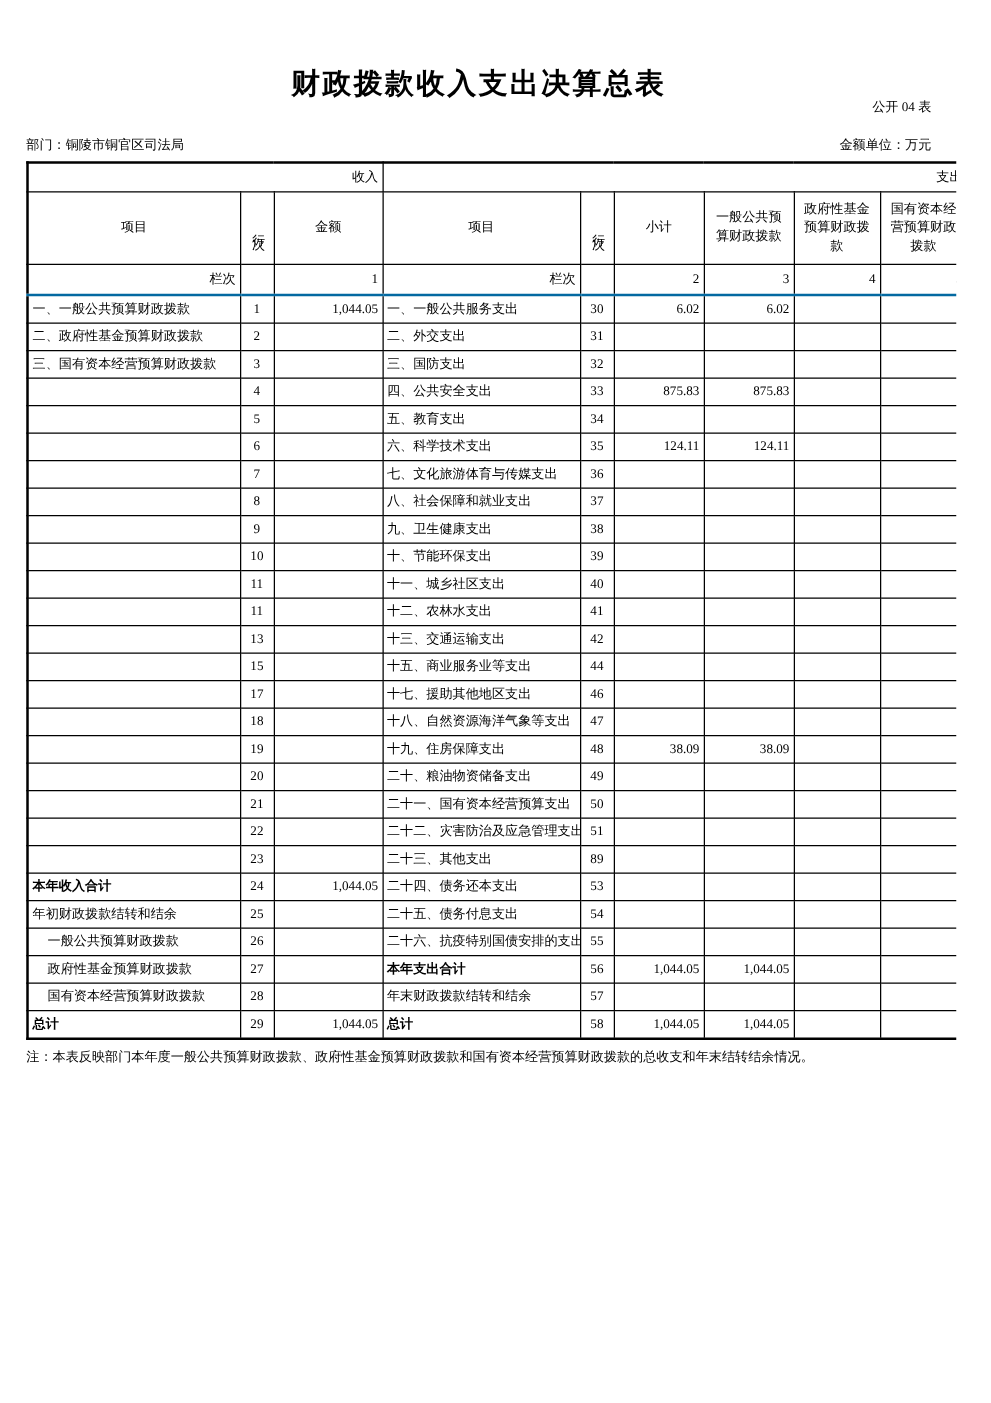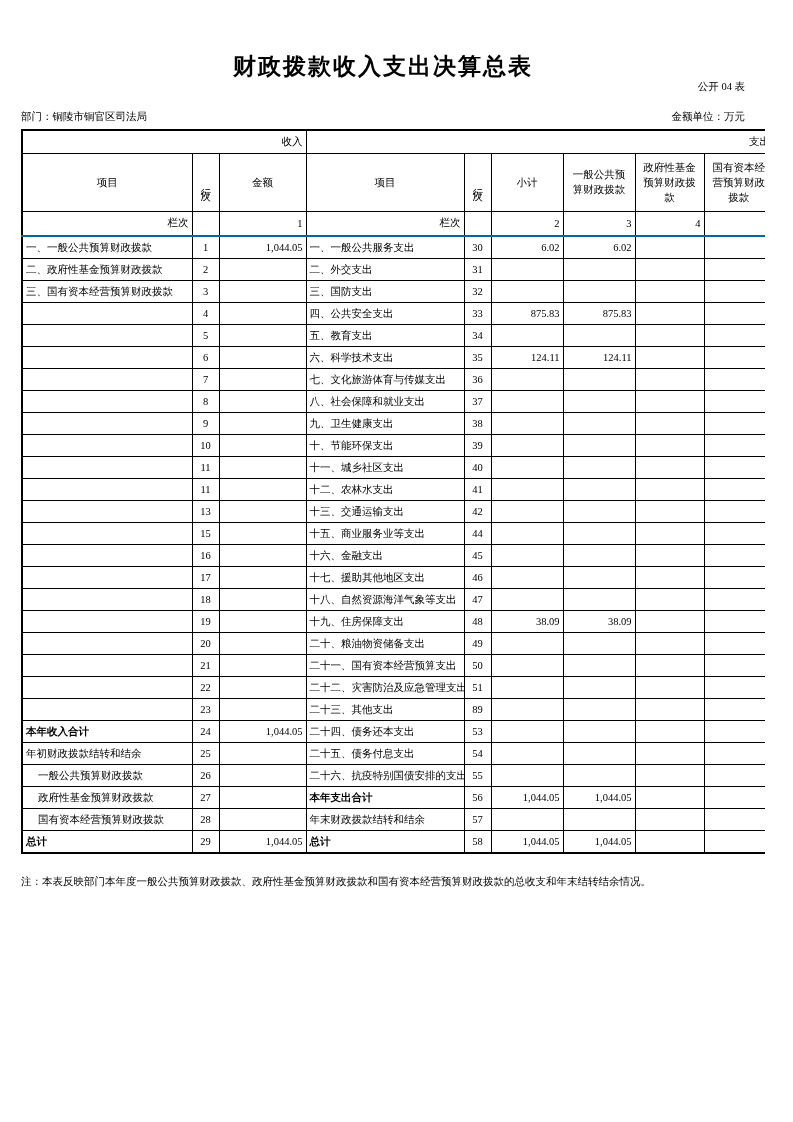--- a/index.html
+++ b/index.html
@@ -25,21 +25,21 @@
   thead tr.group th { height: 23px; text-align: right; }
   thead tr.heads th { height: 58px; text-align: center; line-height: 15px; padding: 0 7px; white-space: normal; }
   thead tr.index td { height: 25px; text-align: right; border-bottom: 2px solid #0369a1; }
   tbody td { height: 21.5px; line-height: 21px; white-space: nowrap; }
   td.item { text-align: left; }
   td.line { text-align: center; }
   td.num  { text-align: right; }
   td.bold-center { font-weight: 700; text-align: left; }
   td.indent { padding-left: 15px; }
   .vtext { writing-mode: vertical-rl; text-orientation: upright; letter-spacing: 3px; line-height: 1.1; }
-  .note { margin-top: 20px; font-size: 10.5px; line-height: 15px; }
+  .note { margin-top: 7px; font-size: 10.5px; line-height: 15px; }
 </style>
 </head>
 <body>
 
 <div class="page">
 
   <h1 class="title">财政拨款收入支出决算总表</h1>
 
   <div class="table-code">公开 04 表</div>
 
@@ -238,31 +238,20 @@
           <td class="num"></td>
           <td class="item">十五、商业服务业等支出</td>
           <td class="line">44</td>
           <td class="num"></td>
           <td class="num"></td>
           <td class="num"></td>
           <td class="num"></td>
         </tr>
         <tr>
           <td class="item"></td>
-          <td class="line">16</td>
-          <td class="num"></td>
-          <td class="item">十六、金融支出</td>
-          <td class="line">45</td>
-          <td class="num"></td>
-          <td class="num"></td>
-          <td class="num"></td>
-          <td class="num"></td>
-        </tr>
-        <tr>
-          <td class="item"></td>
           <td class="line">17</td>
           <td class="num"></td>
           <td class="item">十七、援助其他地区支出</td>
           <td class="line">46</td>
           <td class="num"></td>
           <td class="num"></td>
           <td class="num"></td>
           <td class="num"></td>
         </tr>
         <tr>

